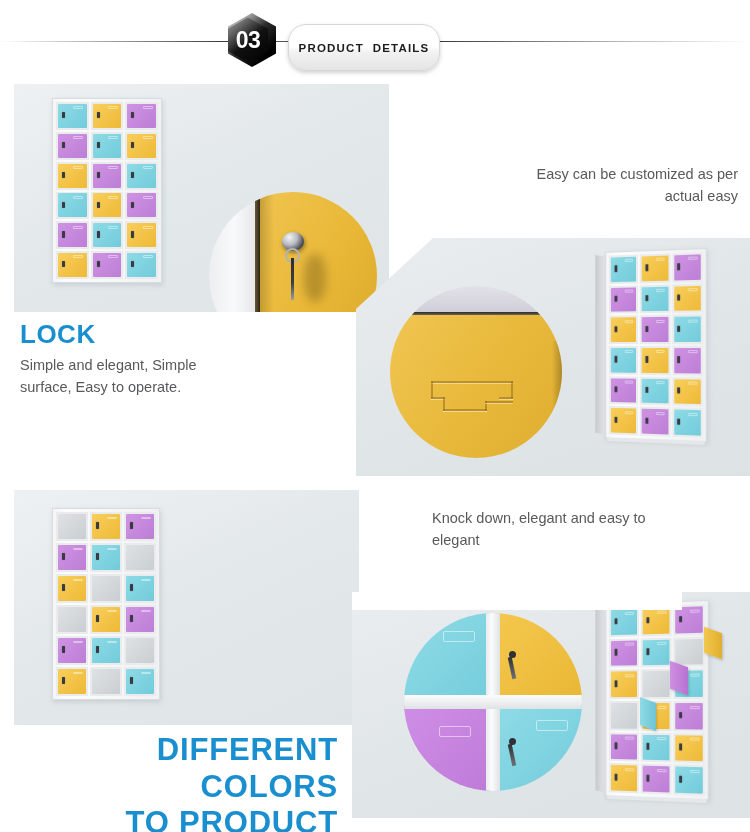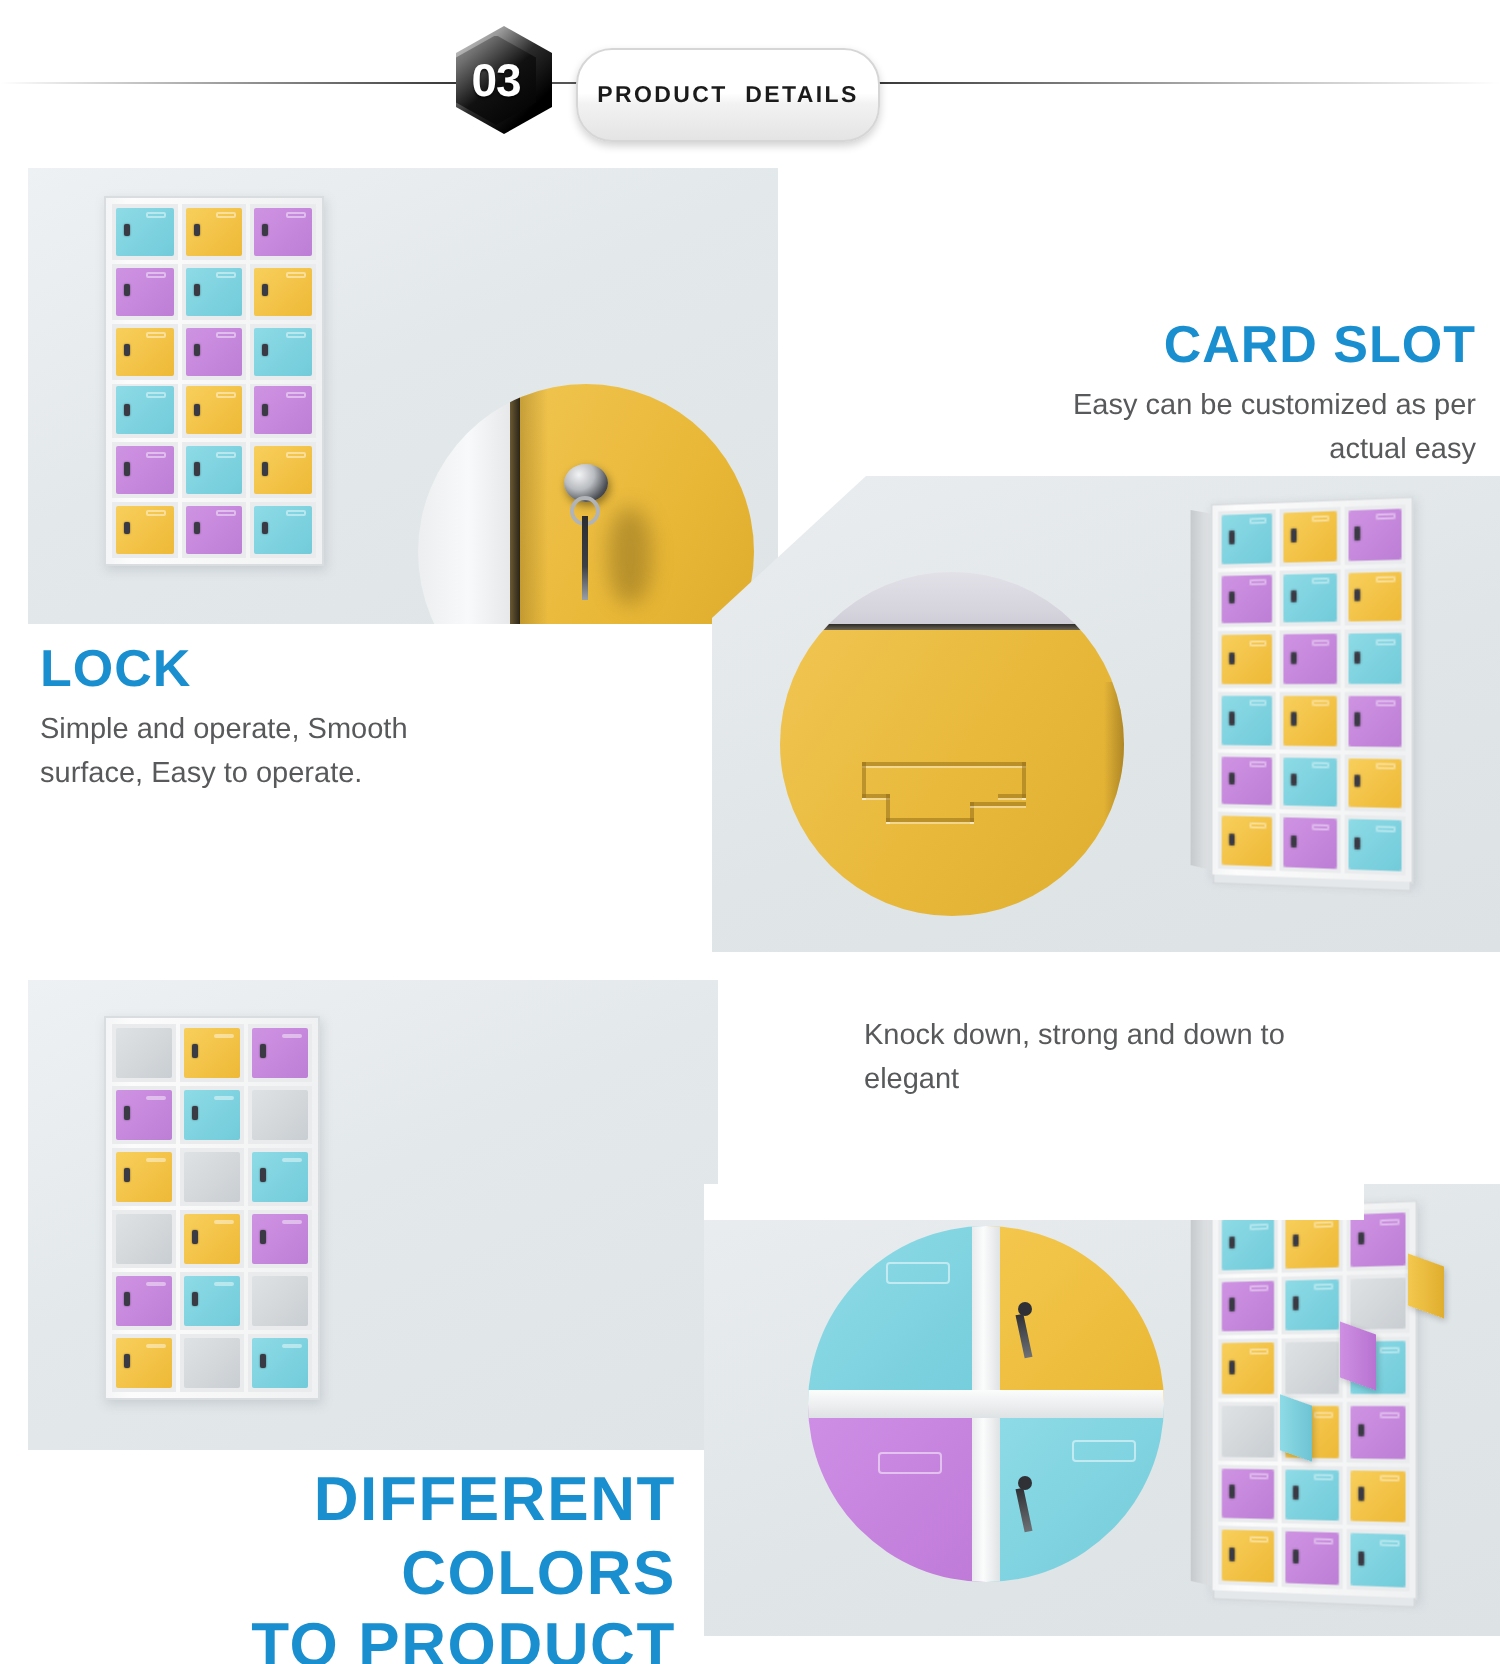--- a/index.html
+++ b/index.html
@@ -735,38 +735,37 @@
   <div style="position:absolute; left:318px; top:72px; width:18px; height:28px;
               background:linear-gradient(to right,#ce90e2,#b872d2); transform:skewY(20deg);
               box-shadow:1px 1px 3px rgba(0,0,0,.2);"></div>
   <div style="position:absolute; left:288px; top:108px; width:16px; height:28px;
               background:linear-gradient(to right,#8ddbe6,#6ec3d3); transform:skewY(20deg);
               box-shadow:1px 1px 3px rgba(0,0,0,.2);"></div>
 </div>
 <div id="panel4-notch"></div>
 
 <div class="txt" id="txt-cardslot">
-  <h2>CARD SLOT</h2>
   <p>
     <span>Easy can be customized as per</span><br>
     <span>actual easy</span>
   </p>
 </div>
 
 <div class="txt" id="txt-lock">
   <h2>LOCK</h2>
   <p>
-    <span>Simple and operate, Smooth</span><br>
+    <span>Simple and elegant, Simple</span><br>
     <span>surface, Easy to operate.</span>
   </p>
 </div>
 
 <div class="txt" id="txt-structure">
   <p>
-    <span>Knock down, strong and down to</span><br>
+    <span>Knock down, elegant and easy to</span><br>
     <span>elegant</span>
   </p>
 </div>
 
 <div class="txt" id="txt-colors">
   <h2>
     <span>DIFFERENT COLORS</span><br>
     <span>TO PRODUCT</span>
   </h2>
 </div>

